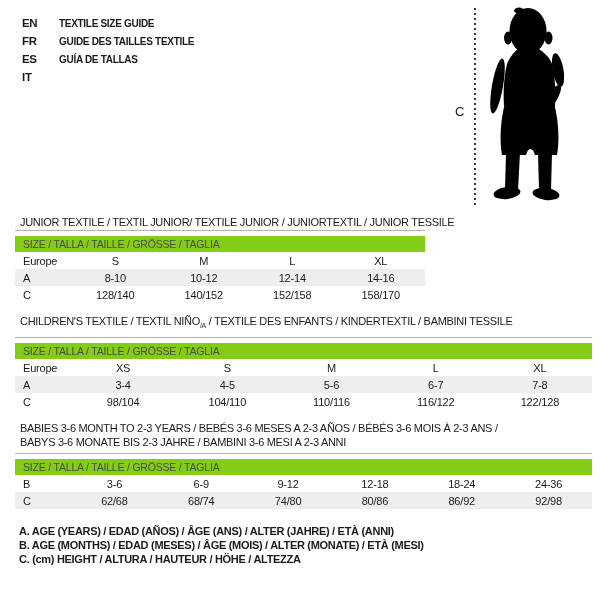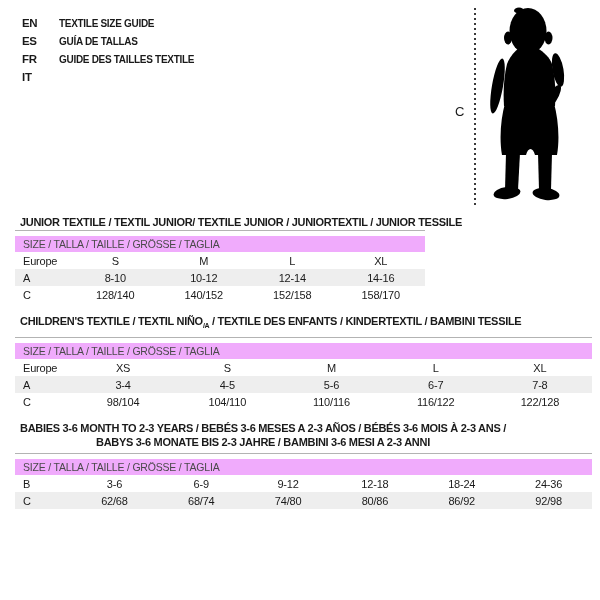--- a/index.html
+++ b/index.html
@@ -15,25 +15,25 @@
 
   
   .measure-line {
     position:absolute; left:474px; top:8px; width:2px; height:198px;
     background:repeating-linear-gradient(to bottom,#3a3a3a 0 2px,transparent 2px 5px);
   }
   .measure-label { position:absolute; left:455px; top:104px; font-size:13px; }
   .baby-svg { position:absolute; left:481px; top:6px; }
 
   
-  .tbl-title { position:absolute; font-size:11px; font-weight:bold; letter-spacing:-0.3px; white-space:nowrap; }
+  .tbl-title { position:absolute; font-size:11px; font-weight:normal; letter-spacing:-0.3px; white-space:nowrap; }
   .tbl-title-multi { line-height:14px; }
   .size-block { position:absolute; border-top:1px solid #b3b3b3; }
   .size-bar {
-    margin-top:5px; height:16px; line-height:16px; background:#f0abfc;
+    margin-top:5px; height:16px; line-height:16px; background:#84cc16;
     color:#4a4a4a; font-size:10.5px; padding-left:8px; letter-spacing:-0.2px;
   }
   table { border-collapse:collapse; table-layout:fixed; width:100%; }
   td { font-size:11px; text-align:center; height:17px; padding:0; letter-spacing:-0.2px; white-space:nowrap; }
   td.lbl { text-align:left; padding-left:8px; }
   tr.alt { background:#eeeeee; }
 
   
   .legend { position:absolute; left:19px; top:524px; }
   .legend-line { font-size:11px; font-weight:bold; letter-spacing:-0.3px; line-height:14px; white-space:nowrap; }
@@ -44,26 +44,26 @@
 <body>
 
 <div class="page">
 
   <div class="lang-block">
     <div class="lang-row">
       <span class="lang-code">EN</span>
       <span class="lang-title">TEXTILE SIZE GUIDE</span>
     </div>
     <div class="lang-row">
+      <span class="lang-code">FR</span>
+      <span class="lang-title">GUIDE DES TAILLES TEXTILE</span>
+    </div>
+    <div class="lang-row">
       <span class="lang-code">ES</span>
       <span class="lang-title">GUÍA DE TALLAS</span>
-    </div>
-    <div class="lang-row">
-      <span class="lang-code">FR</span>
-      <span class="lang-title">GUIDE DES TAILLES TEXTILE</span>
     </div>
     <div class="lang-row">
       <span class="lang-code">IT</span>
     </div>
   </div>
 
   <div class="measure-line"></div>
   <div class="measure-label">C</div>
   <svg class="baby-svg" width="92" height="200" viewBox="0 0 90 200" aria-hidden="true">
     <g fill="#000000">
@@ -158,21 +158,21 @@
         <td>98/104</td>
         <td>104/110</td>
         <td>110/116</td>
         <td>116/122</td>
         <td>122/128</td>
       </tr>
     </tbody>
       </table>
   </div>
 
-  <div class="tbl-title tbl-title-multi" style="left:20px; top:421px;text-align:center;">
+  <div class="tbl-title tbl-title-multi" style="left:20px; top:421px;">
     <div>BABIES 3-6 MONTH TO 2-3 YEARS / BEBÉS 3-6 MESES A 2-3 AÑOS / BÉBÉS 3-6 MOIS À 2-3 ANS /</div>
     <div>BABYS 3-6 MONATE BIS 2-3 JAHRE / BAMBINI 3-6 MESI A 2-3 ANNI</div>
   </div>
 
   <div class="size-block" style="left:15px; top:453px; width:577px;">
     <div class="size-bar">SIZE / TALLA / TAILLE / GRÖSSE / TAGLIA</div>
     <table>
       <colgroup>
           <col style="width:56px">
           <col>
@@ -198,14 +198,19 @@
         <td>68/74</td>
         <td>74/80</td>
         <td>80/86</td>
         <td>86/92</td>
         <td>92/98</td>
       </tr>
     </tbody>
       </table>
   </div>
 
+  <div class="legend">
+    <div class="legend-line">A. AGE (YEARS) / EDAD (AÑOS) / ÂGE (ANS) / ALTER (JAHRE) / ETÀ (ANNI)</div>
+    <div class="legend-line">B. AGE (MONTHS) / EDAD (MESES) / ÂGE (MOIS) / ALTER (MONATE) / ETÀ (MESI)</div>
+    <div class="legend-line">C. (cm) HEIGHT / ALTURA / HAUTEUR / HÖHE / ALTEZZA</div>
+  </div>
 
 </div>
 
 </body></html>

